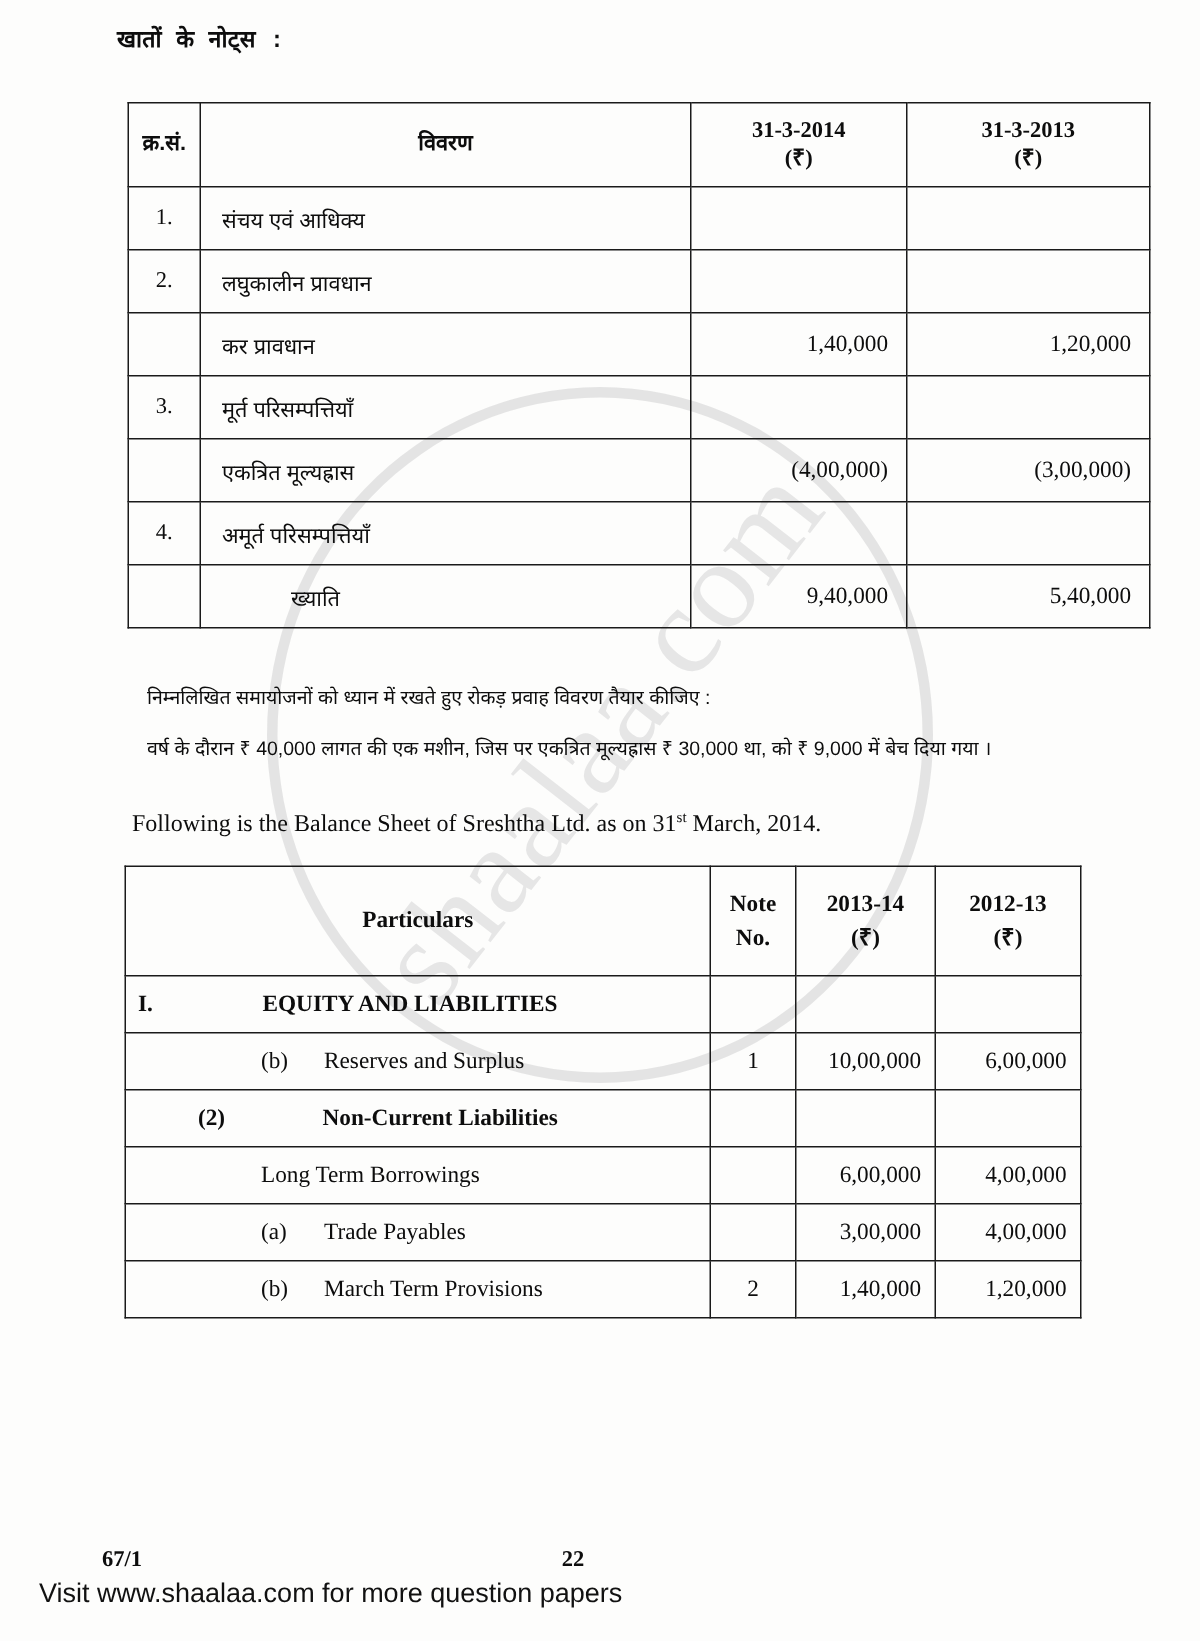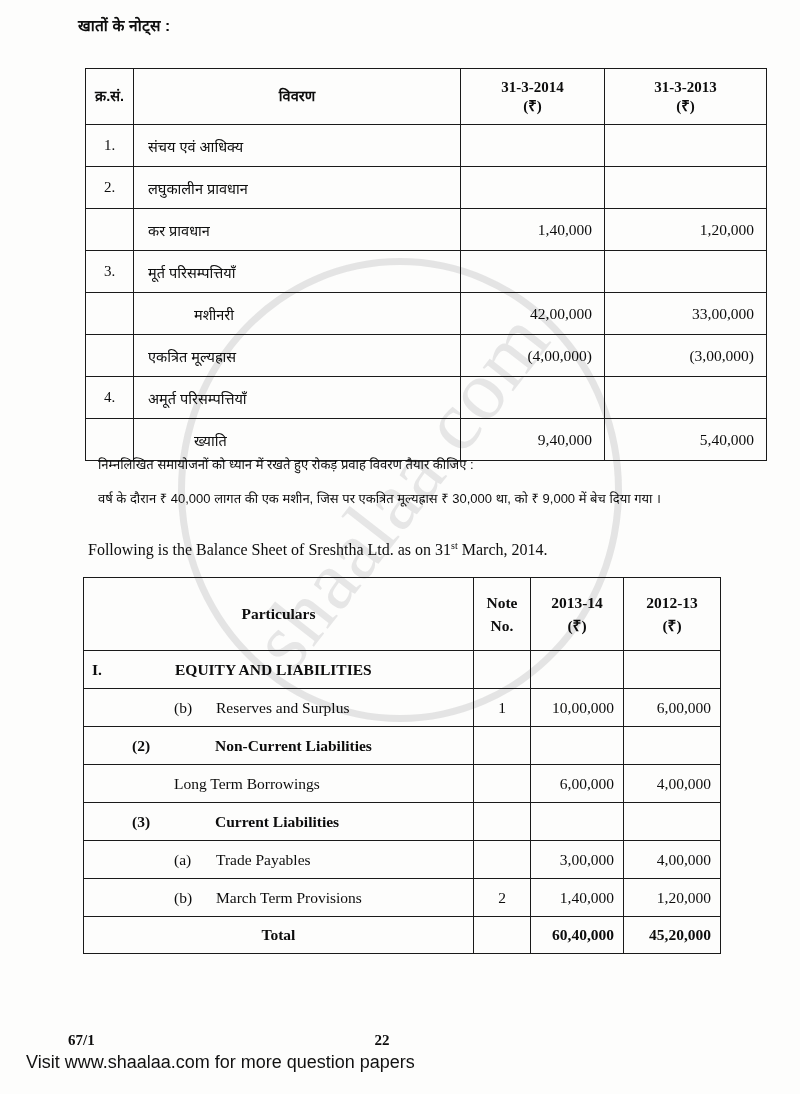--- a/index.html
+++ b/index.html
@@ -55,21 +55,21 @@
   
   .content {
     position: relative;
     z-index: 2;
   }
 
   .heading-hi {
     position: absolute;
     left: 78px;
     top: 14px;
-    font-family: Liberation Sans, sans-serif;
+    font-family: Liberation Mono, monospace;
     font-size: 15.5px;
     font-weight: 600;
     letter-spacing: .2px;
   }
 
   
   table {
     border-collapse: collapse;
     position: absolute;
     table-layout: fixed;
@@ -280,26 +280,20 @@
             <td class="num">1,20,000</td>
           </tr>
           <tr>
             <td class="sr">3.</td>
             <td class="desc">मूर्त परिसम्पत्तियाँ</td>
             <td class="num"></td>
             <td class="num"></td>
           </tr>
           <tr>
             <td class="sr"></td>
-            <td class="desc ind2">मशीनरी</td>
-            <td class="num">42,00,000</td>
-            <td class="num">33,00,000</td>
-          </tr>
-          <tr>
-            <td class="sr"></td>
             <td class="desc">एकत्रित मूल्यह्रास</td>
             <td class="num">(4,00,000)</td>
             <td class="num">(3,00,000)</td>
           </tr>
           <tr>
             <td class="sr">4.</td>
             <td class="desc">अमूर्त परिसम्पत्तियाँ</td>
             <td class="num"></td>
             <td class="num"></td>
           </tr>
@@ -361,43 +355,31 @@
             <td class="num"></td>
             <td class="num"></td>
           </tr>
           <tr>
             <td class="part"><span style="padding-left: 82px;">Long Term Borrowings</span></td>
             <td class="note-cell"></td>
             <td class="num">6,00,000</td>
             <td class="num">4,00,000</td>
           </tr>
           <tr>
-            <td class="part"><span class="rom" style="padding-left: 40px; width: 52px; font-weight: 700;">(3)</span><span class="bold">Current Liabilities</span></td>
-            <td class="note-cell"></td>
-            <td class="num"></td>
-            <td class="num"></td>
-          </tr>
-          <tr>
             <td class="part"><span class="lvl" style="padding-left: 82px; width: 42px;">(a)</span><span>Trade Payables</span></td>
             <td class="note-cell"></td>
             <td class="num">3,00,000</td>
             <td class="num">4,00,000</td>
           </tr>
           <tr>
             <td class="part"><span class="lvl" style="padding-left: 82px; width: 42px;">(b)</span><span>March Term Provisions</span></td>
             <td class="note-cell">2</td>
             <td class="num">1,40,000</td>
             <td class="num">1,20,000</td>
           </tr>
-          <tr class="total-row">
-            <td class="total-cell">Total</td>
-            <td class="note-cell"></td>
-            <td class="num bold">60,40,000</td>
-            <td class="num bold">45,20,000</td>
-          </tr>
         </tbody>
     </table>
 
     <div class="footer-code">67/1</div>
     <div class="footer-page">22</div>
     <div class="footer-visit">Visit www.shaalaa.com for more question papers</div>
 
   </div>
 </div>
 

